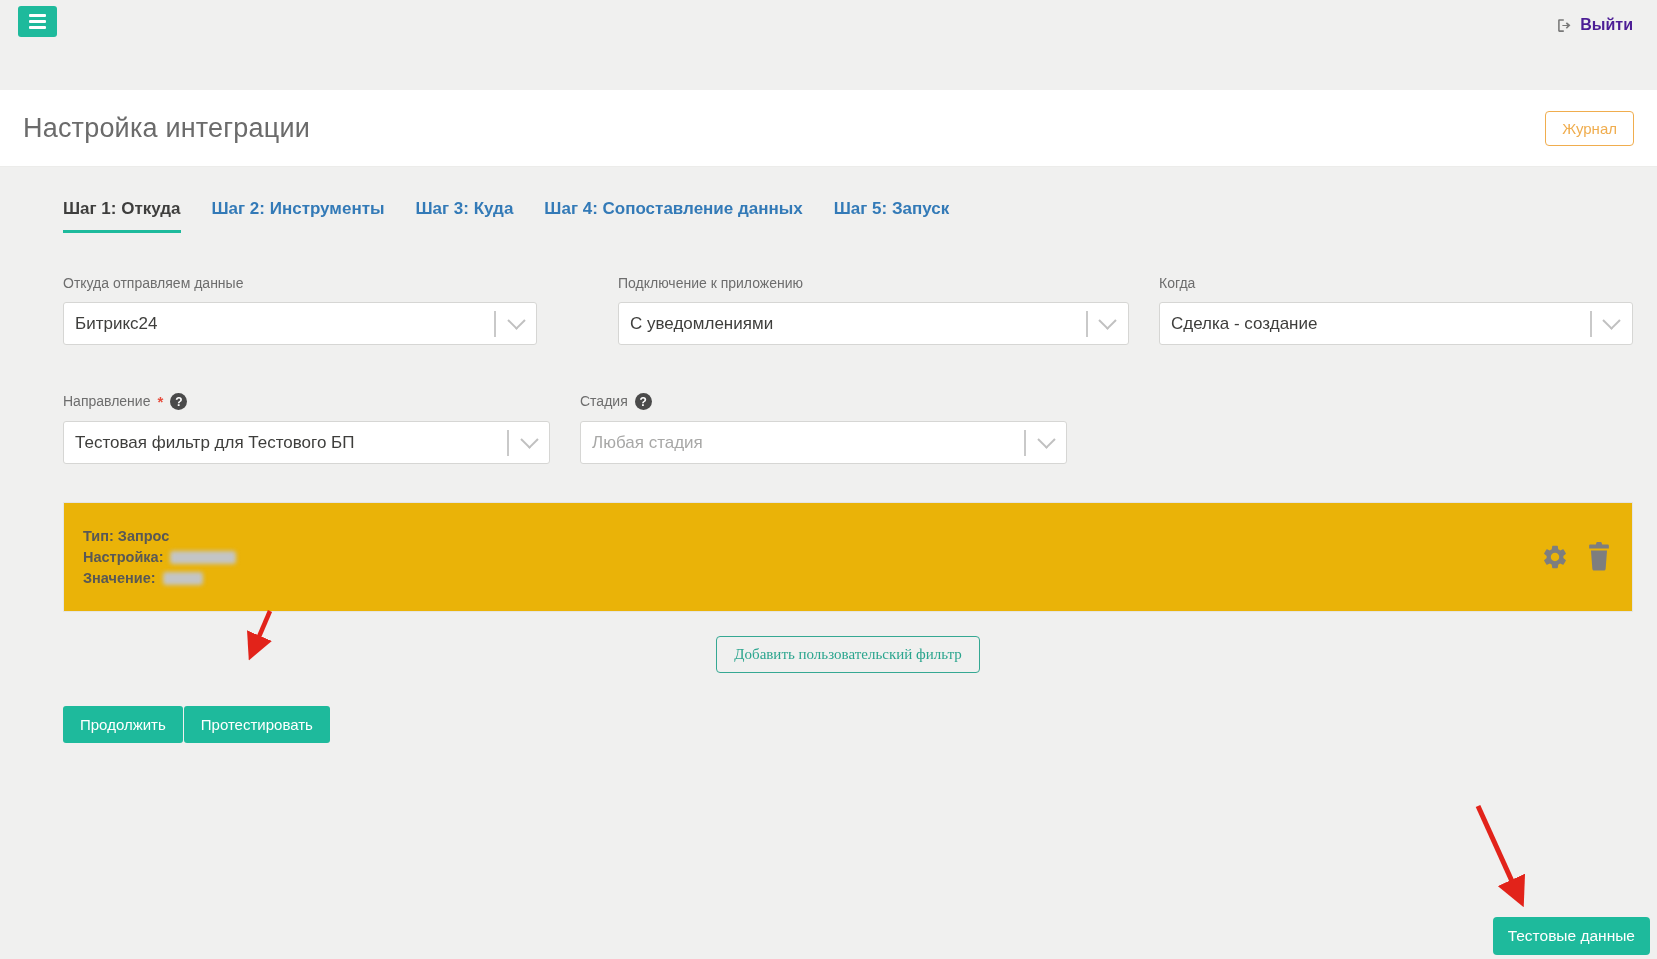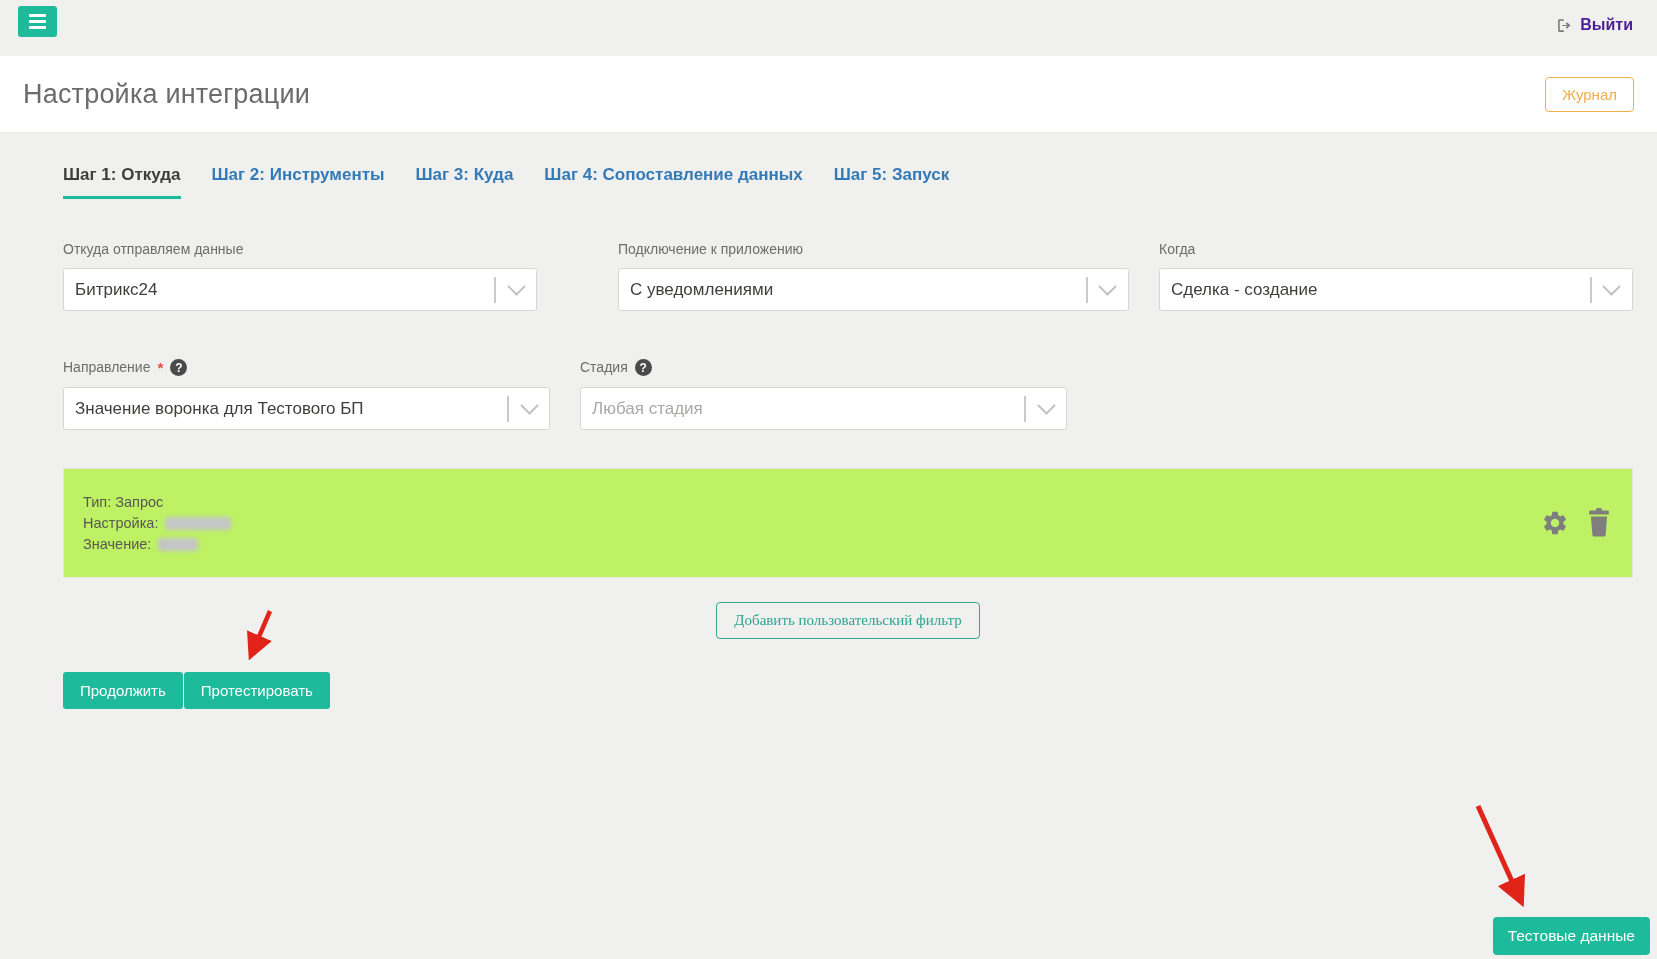--- a/index.html
+++ b/index.html
@@ -24,21 +24,21 @@
   .menu-btn .bar { width:17px; height:3px; background:#ffffff; border-radius:1px; }
   .logout {
     display:flex; align-items:center; gap:7px; color:#4c1d95;
     font-size:16px; font-weight:700; cursor:pointer; margin-top:-6px;
   }
   .logout svg { width:17px; height:17px; fill:#787878; }
   
   .header {
     height:77px; background:#ffffff;
     display:flex; align-items:center; justify-content:space-between;
-    padding:0 23px; border-bottom:1px solid #ececea;
+    padding:0 23px; border-bottom:1px solid #ececea;margin-top:34px;
   }
   .page-title { font-size:27px; font-weight:300; color:#6b6b6b; letter-spacing:.2px; }
   .journal-btn {
     background:#ffffff; border:1px solid #f0ad4e; color:#f0ad4e;
     font-size:15px; border-radius:4px; padding:8px 16px; cursor:pointer;
     font-family:"Liberation Sans", sans-serif;
   }
   
   .main { padding:0 24px 0 23px;margin-left:40px; }
   .tabs { display:flex; padding-top:32px; }
@@ -73,23 +73,24 @@
   .chev {
     width:40px; display:flex; align-items:center; justify-content:center;
   }
   .chev::after {
     content:""; width:11px; height:11px;
     border-right:2px solid #c0c0c0; border-bottom:2px solid #c0c0c0;
     transform:rotate(45deg) translate(-2px,-2px);
   }
   
   .card {
-    margin-top:38px; height:110px; background:#bef264; border:1px solid #e5e5e3;
+    margin-top:38px; height:110px; background:#eab308; border:1px solid #e5e5e3;
     display:flex; align-items:center; justify-content:space-between;
     padding:0 20px 0 19px;
+    font-weight:bold;
   }
   .card-lines .line { font-size:14.5px; color:#585856; line-height:21px; display:flex; align-items:center; }
   .redacted {
     display:inline-block; height:13px; background:#c3c5c6; border-radius:3px;
     margin-left:7px; filter:blur(2px);
   }
   .redacted.r1 { width:66px; }
   .redacted.r2 { width:40px; }
   .card-icons { display:flex; align-items:center; gap:17px; }
   .card-icons svg { cursor:pointer; fill:#7e7e7e; }
@@ -181,21 +182,21 @@
   </div>
 
   <div class="form-row row2">
     <div class="field c1">
       <div class="label-row">
         <span class="flabel">Направление</span>
         <span class="req">*</span>
         <span class="help">?</span>
       </div>
       <div class="select">
-        <span class="select-value">Значение воронка для Тестового БП</span>
+        <span class="select-value">Тестовая фильтр для Тестового БП</span>
         <span class="sep"></span>
         <span class="chev"></span>
       </div>
     </div>
     <div class="field c2">
       <div class="label-row">
         <span class="flabel">Стадия</span>
         <span class="help">?</span>
       </div>
       <div class="select">

